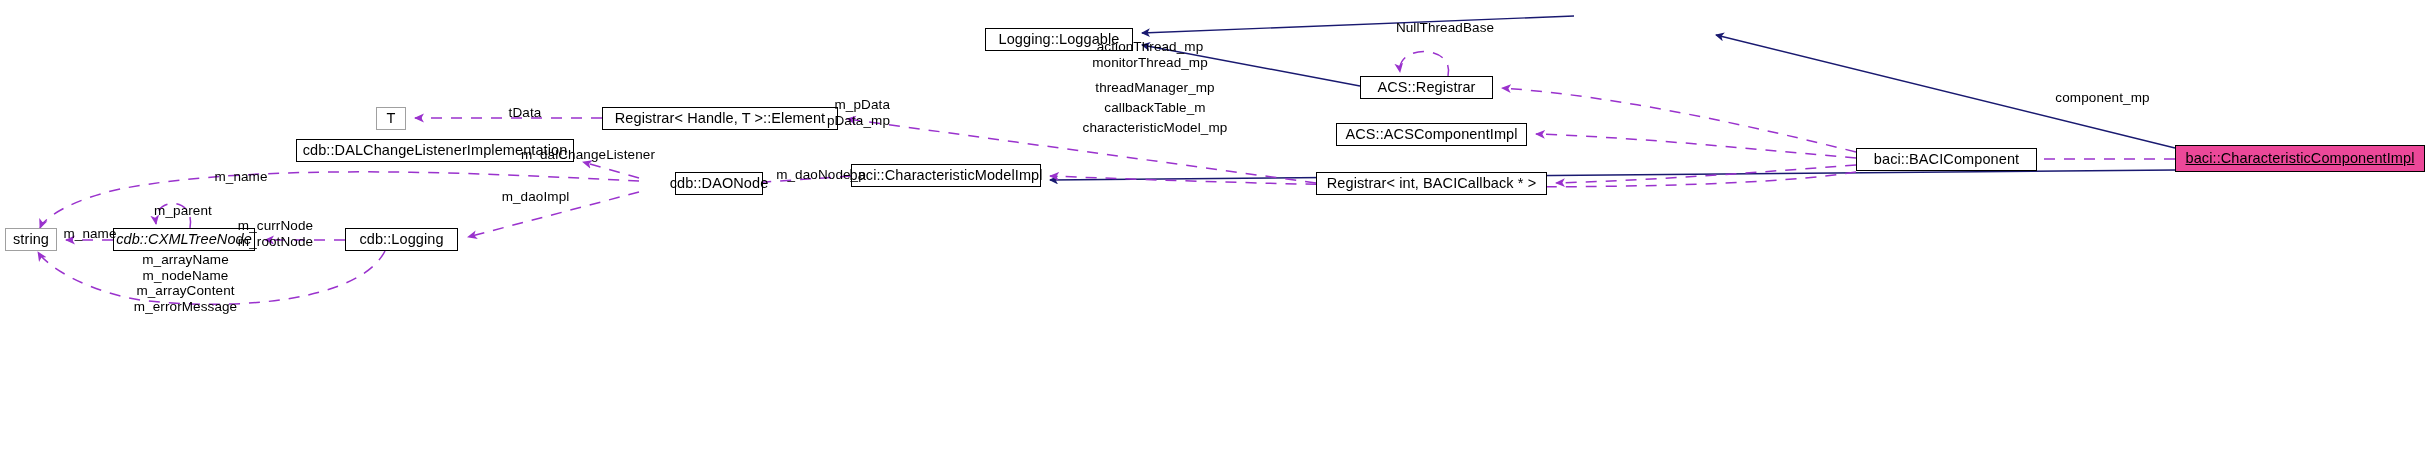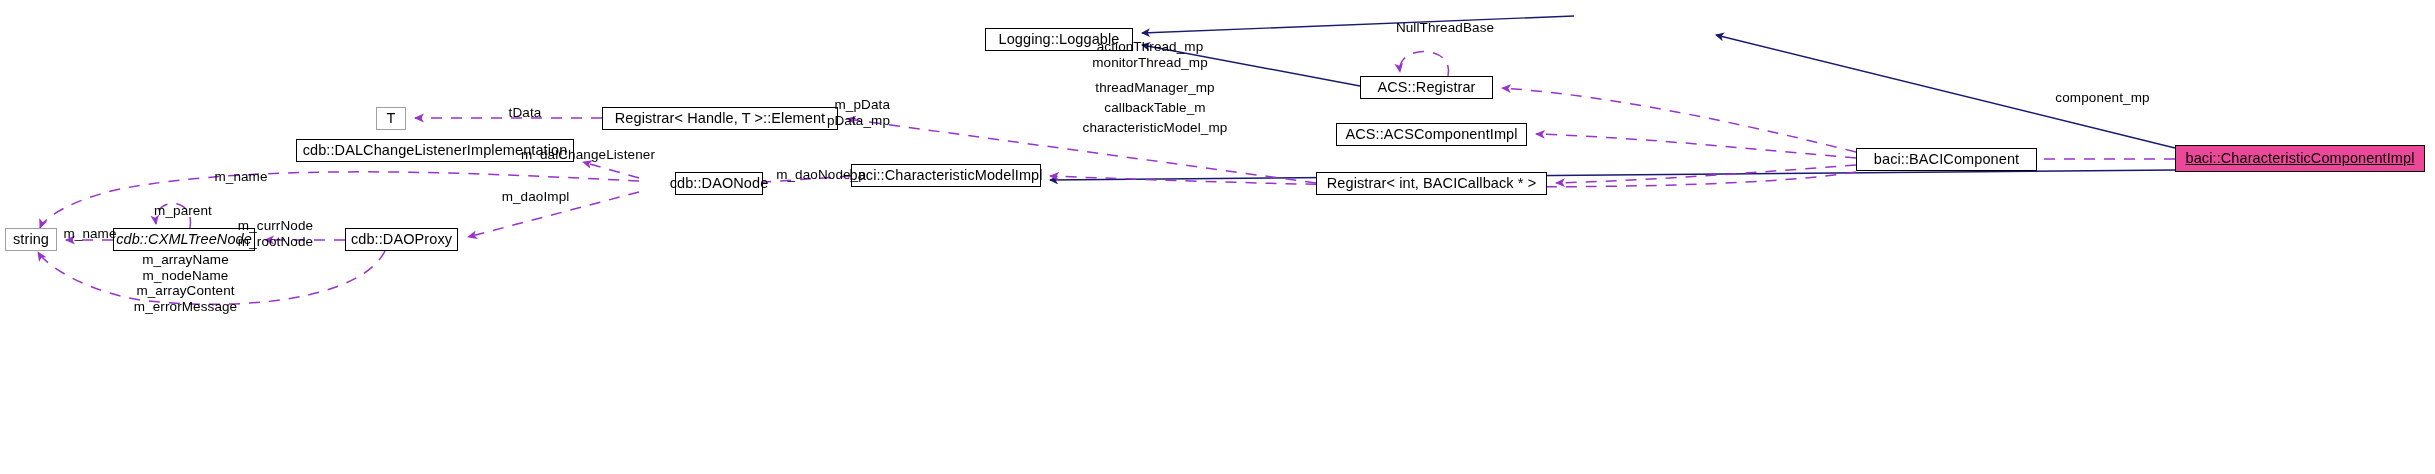--- a/index.html
+++ b/index.html
@@ -168,21 +168,21 @@
 
   <div class="node faded" style="left:5px; top:228px; width:52px; height:23px;">
     <span>string</span>
   </div>
 
   <div class="node" style="left:113px; top:228px; width:142px; height:23px;font-style:italic;">
     <span>cdb::CXMLTreeNode</span>
   </div>
 
   <div class="node" style="left:345px; top:228px; width:113px; height:23px;">
-    <span>cdb::DAOProxy</span>
+    <span>cdb::Logging</span>
   </div>
 
   <div class="edge-label" style="left:1390px; top:21px; width:110px;">NullThreadBase</div>
 
   <div class="edge-label multi" style="left:1040px; top:39px; width:220px; white-space:pre;">actionThread_mp
 monitorThread_mp</div>
 
   <div class="edge-label" style="left:1060px; top:81px; width:190px;">threadManager_mp</div>
 
   <div class="edge-label" style="left:1060px; top:101px; width:190px;">callbackTable_m</div>

